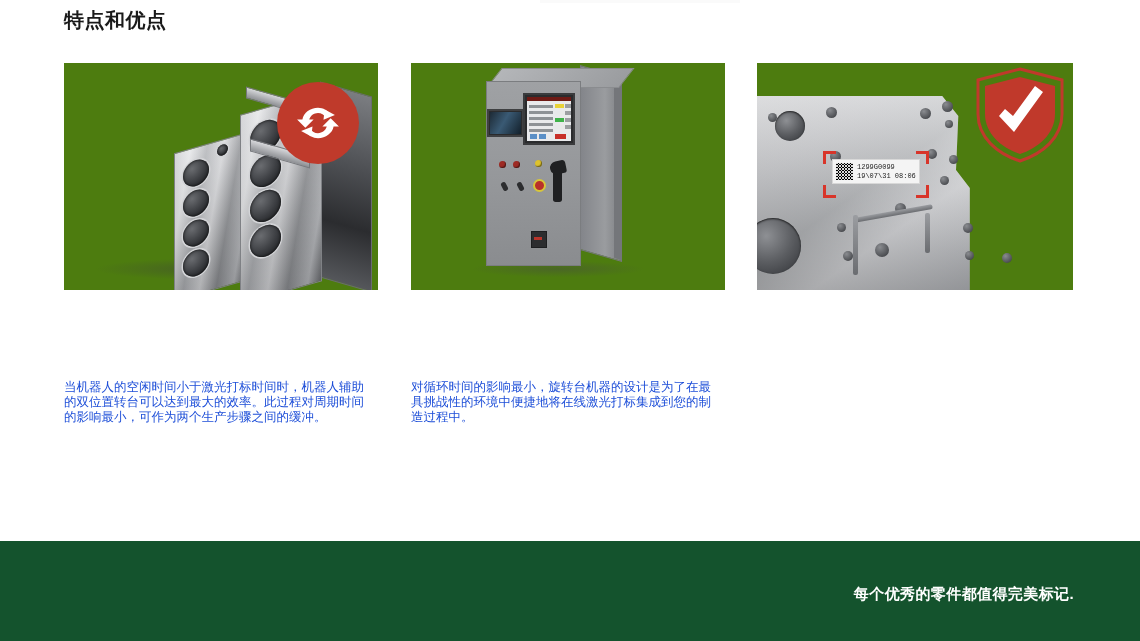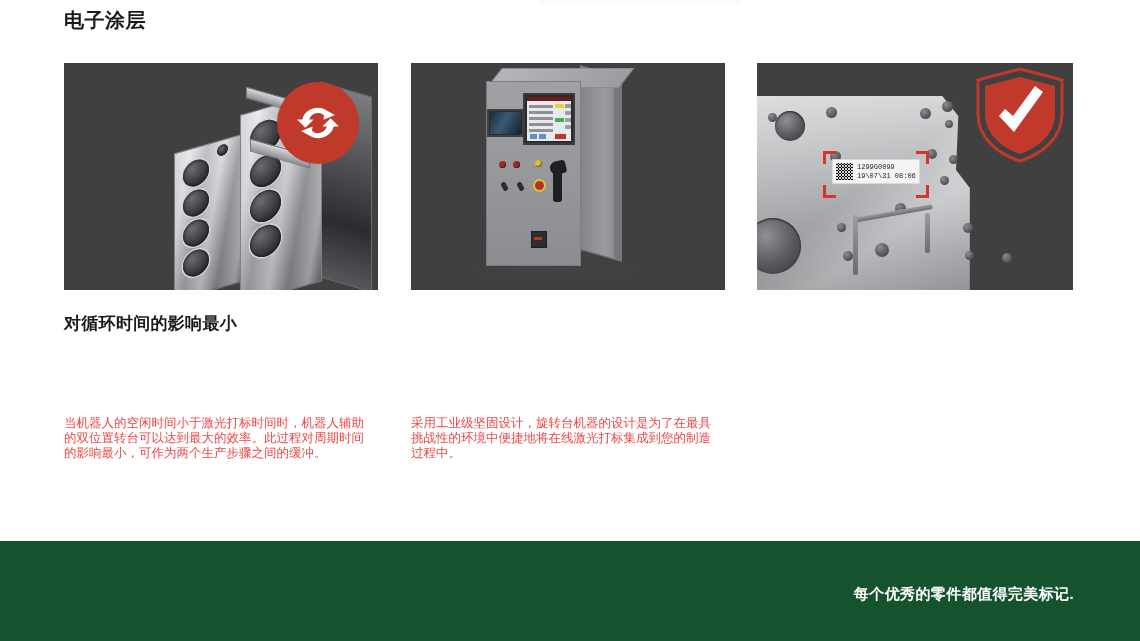--- a/index.html
+++ b/index.html
@@ -25,35 +25,34 @@
 
   .cards { position: absolute; left: 0; top: 63px; width: 1140px; }
 
   .card { position: absolute; top: 0; }
   .card-1 { left: 64px;  width: 314px; }
   .card-2 { left: 411px; width: 314px; }
   .card-3 { left: 757px; width: 316px; }
 
   .card-image {
     position: relative; width: 100%; height: 227px;
-    background: #404040; overflow: hidden;
+    background: #4d7c0f; overflow: hidden;
   }
 
   .card-heading {
     margin-top: 22px;
     font-size: 17px; font-weight: bold; color: #1a1a1a;
     line-height: 24px; letter-spacing: .3px;
   }
 
   .card-body {
     position: absolute; top: 317px; left: 0;
     width: 308px;
-    font-size: 12.5px; line-height: 15px; color: #ef4444;
+    font-size: 12.5px; line-height: 15px; color: #1d4ed8;
     letter-spacing: 0;
-    margin-top: 36px;
   }
   .card-3 .card-body { width: 316px; }
   .eng-shadow {
     position:absolute; left: 30px; top: 195px; width: 240px; height: 22px;
     background: radial-gradient(ellipse at center, rgba(60,60,62,.45) 0%, rgba(120,120,122,0) 70%);
   }
   .block {
     position: absolute;
     background: linear-gradient(100deg,#c9cace 0%,#e4e5e7 16%,#aeb0b4 34%,#d6d7da 52%,#8e9094 70%,#b9bbbf 88%,#6f7175 100%);
     border: 1px solid #7f8185;
@@ -204,21 +203,21 @@
     color:#ffffff; font-size:15px; font-weight:bold; letter-spacing:.4px;
   }
 </style>
 </head>
 <body>
 
 <div id="page">
 
   <div class="top-sliver"></div>
 
-  <h2 class="section-title">电子涂层</h2>
+  <h2 class="section-title">特点和优点</h2>
 
   <div class="cards">
 
     <div class="card card-1">
       <div class="card-image">
         <div class="eng-shadow"></div>
 
         <div class="blk-side2"></div>
         <div class="block blk-back">
           <div class="face"></div>
@@ -243,21 +242,20 @@
 
         <div class="icon-refresh">
           <svg width="54" height="54" viewBox="0 0 64 64" aria-hidden="true">
             <path fill="#ffffff" d="M32 14c6.2 0 11.6 3.3 14.6 8.2l-5.2 3.1C39.3 22.1 35.9 20 32 20c-4.9 0-9.1 3.3-10.4 7.8h5.2L17 37.6 7.2 27.8h6.3C15 19.9 22.8 14 32 14z"></path>
             <path fill="#ffffff" d="M32 50c-6.2 0-11.6-3.3-14.6-8.2l5.2-3.1C24.7 41.9 28.1 44 32 44c4.9 0 9.1-3.3 10.4-7.8h-5.2L47 26.4l9.8 9.8h-6.3C49 44.1 41.2 50 32 50z"></path>
             <polygon fill="#ffffff" points="40,16 52,22.5 38.5,28"></polygon>
             <polygon fill="#ffffff" points="24,48 12,41.5 25.5,36"></polygon>
           </svg>
         </div>
       </div>
-      <div class="card-heading">对循环时间的影响最小</div>
       <p class="card-body">当机器人的空闲时间小于激光打标时间时，机器人辅助的双位置转台可以达到最大的效率。此过程对周期时间的影响最小，可作为两个生产步骤之间的缓冲。</p>
     </div>
 
     <div class="card card-2">
       <div class="card-image">
         <div class="cab-shadow"></div>
         <div class="cab-side"></div>
         <div class="cab-side-edge"></div>
         <div class="cab-top"></div>
         <div class="cab-front"></div>
@@ -291,21 +289,21 @@
         <div class="lamp" style="left:102px; top:98px; background:#9e2b24;"></div>
         <div class="lamp" style="left:124px; top:97px; background:#ddc22d;"></div>
         <div class="knob" style="left:91px;  top:119px;"></div>
         <div class="knob" style="left:107px; top:119px;"></div>
         <div class="estop"></div>
         <div class="lever"></div>
         <div class="lever-head"></div>
         <div class="vent"></div>
         <div class="vent-led"></div>
       </div>
-      <p class="card-body">采用工业级坚固设计，旋转台机器的设计是为了在最具挑战性的环境中便捷地将在线激光打标集成到您的制造过程中。</p>
+      <p class="card-body">对循环时间的影响最小，旋转台机器的设计是为了在最具挑战性的环境中便捷地将在线激光打标集成到您的制造过程中。</p>
     </div>
 
     <div class="card card-3">
       <div class="card-image">
         <div class="part"></div>
         <div class="part-shade"></div>
 
         <div class="hole" style="left:18px; top:48px; width:30px;height:30px;"></div>
         <div class="hole" style="left:-12px; top:155px; width:56px;height:56px;"></div>
 

